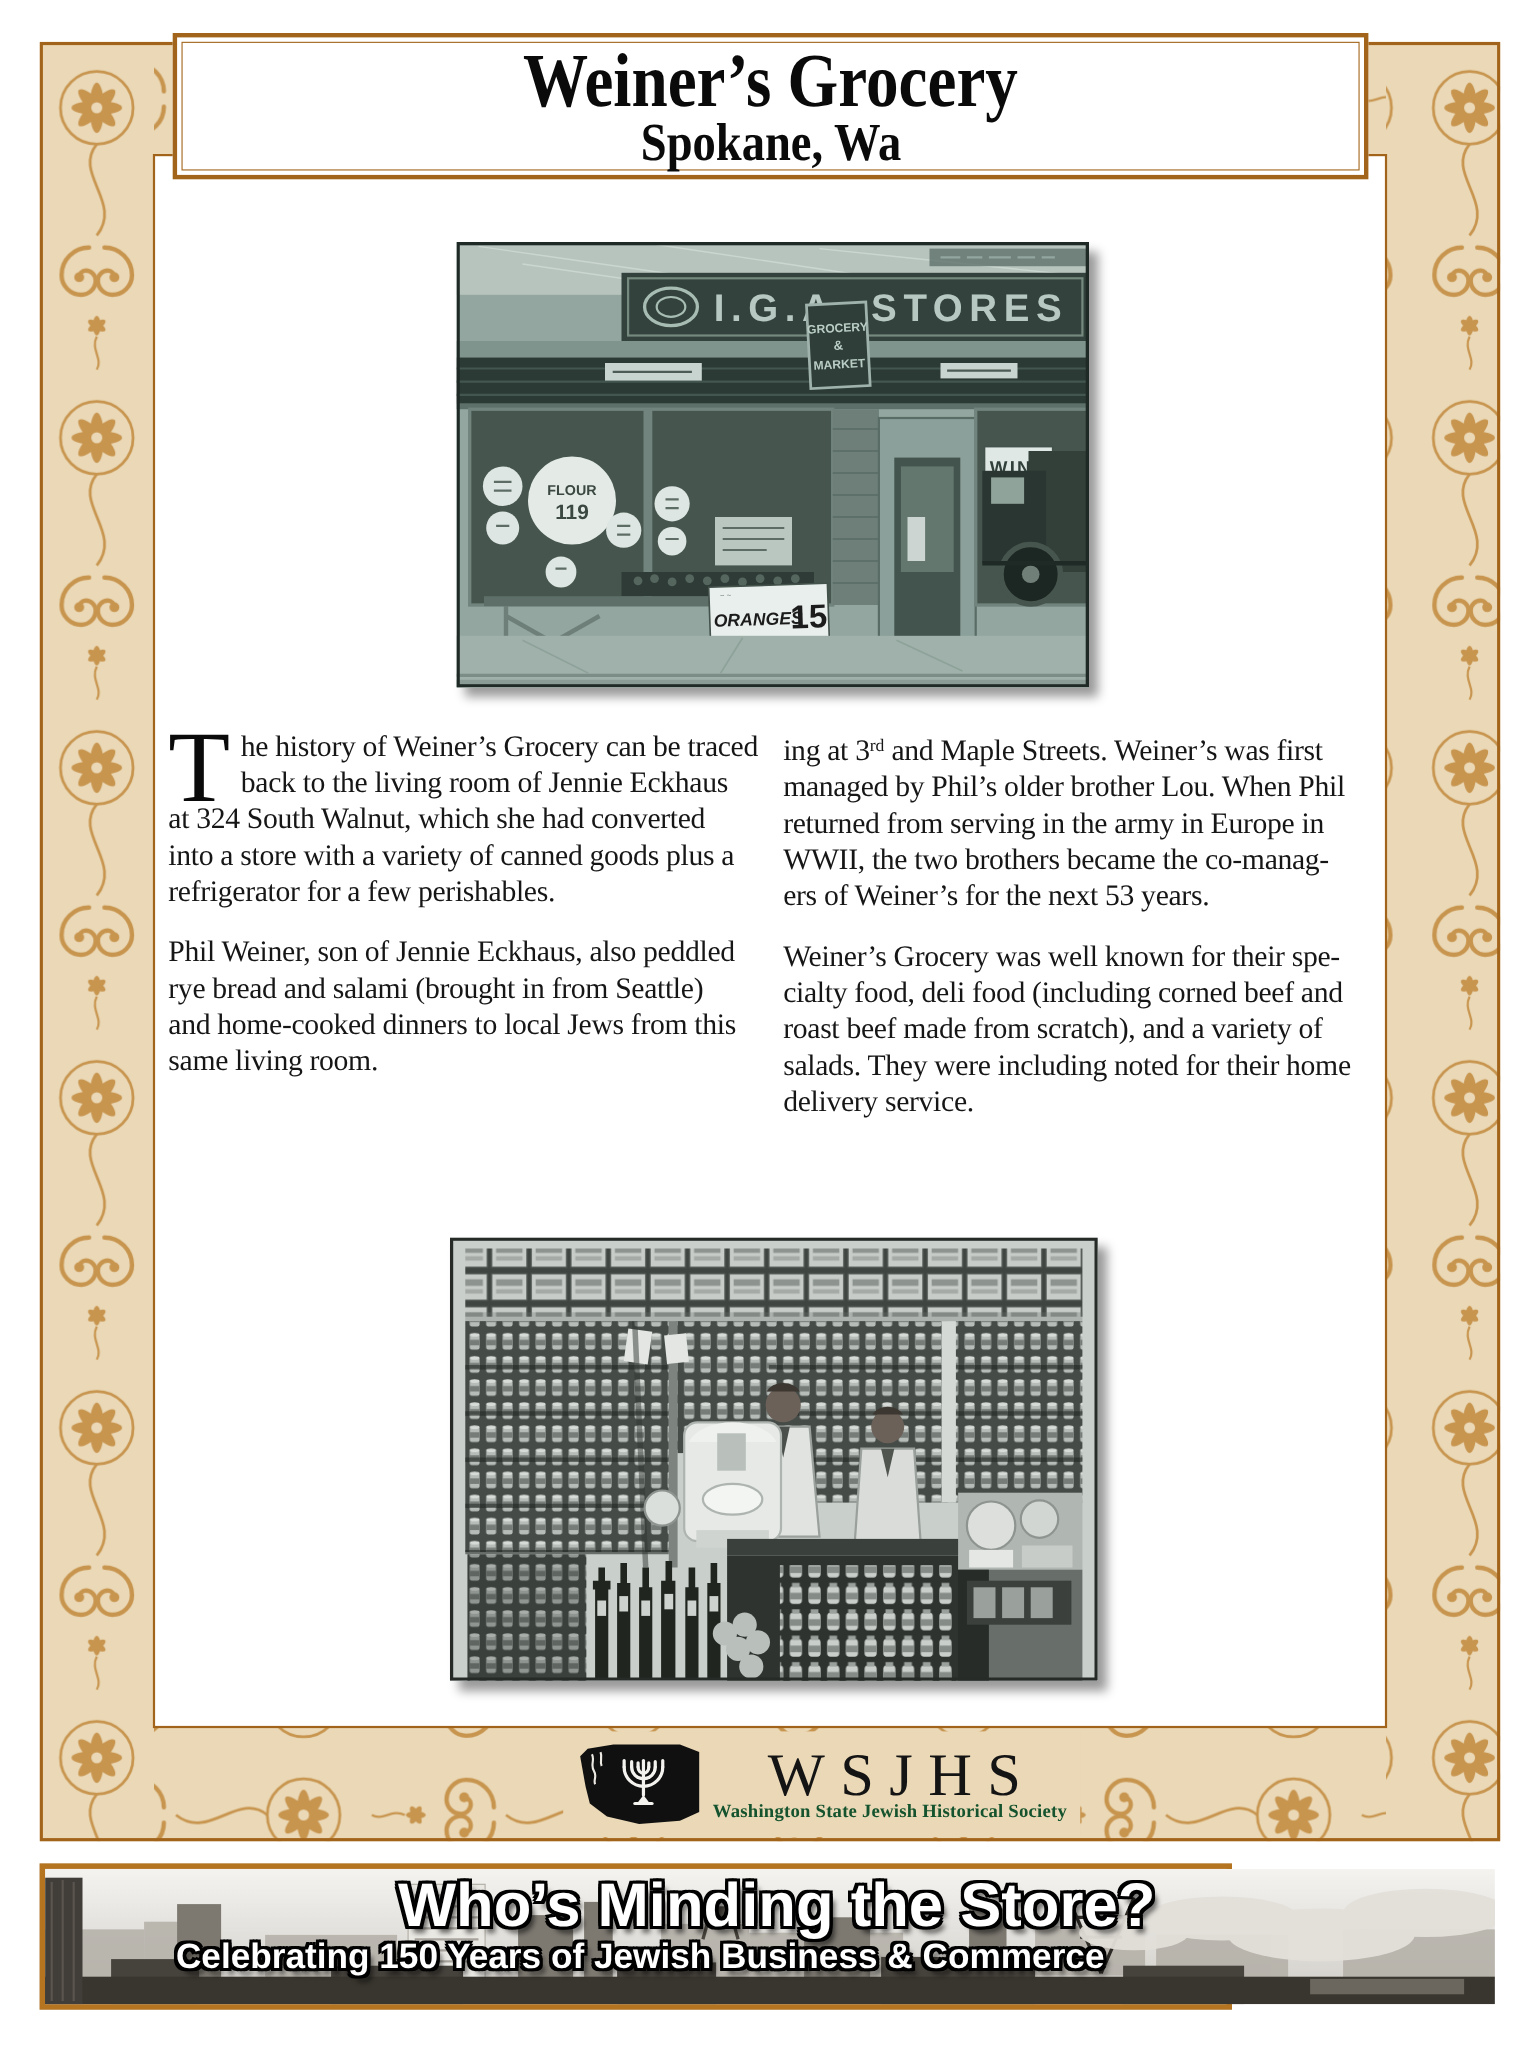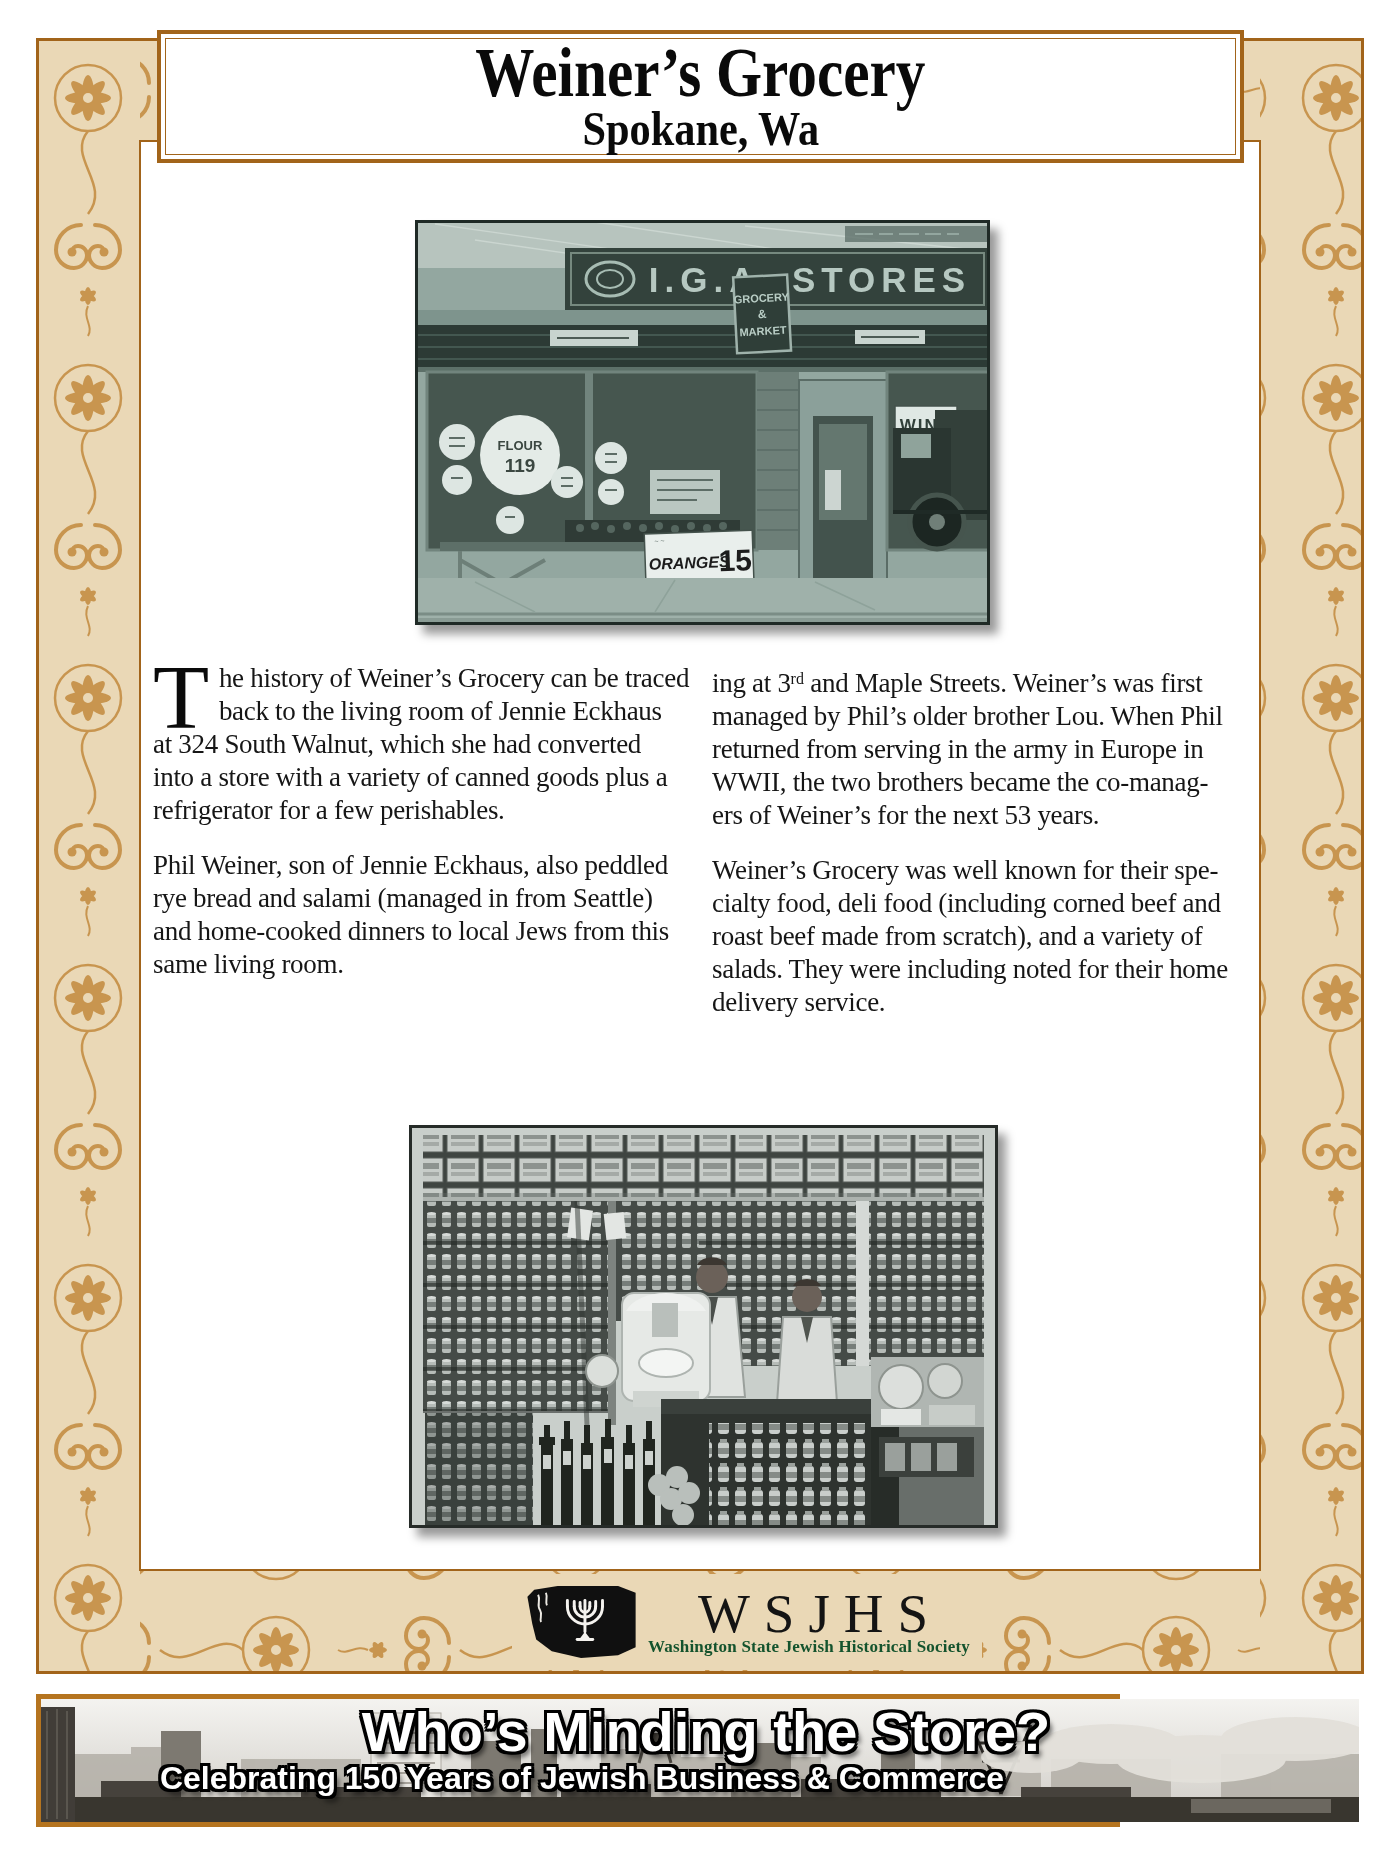--- a/index.html
+++ b/index.html
@@ -243,21 +243,21 @@
   <div class="col" id="col-left">
     <div class="para">
       <span class="dropcap">T</span><span class="lines">he history of Weiner’s Grocery can be traced
 back to the living room of Jennie Eckhaus
 at 324 South Walnut, which she had converted
 into a store with a variety of canned goods plus a
 refrigerator for a few perishables.</span>
     </div>
     <div class="para">
       <span class="lines">Phil Weiner, son of Jennie Eckhaus, also peddled
-rye bread and salami (managed in from Seattle)
+rye bread and salami (brought in from Seattle)
 and home-cooked dinners to local Jews from this
 same living room.</span>
     </div>
   </div>
 
   <div class="col" id="col-right">
     <div class="para">
       <div><span>ing at 3</span><sup class="ord">rd</sup><span> and Maple Streets. Weiner’s was first</span></div>
       <span class="lines">managed by Phil’s older brother Lou. When Phil
 returned from serving in the army in Europe in

